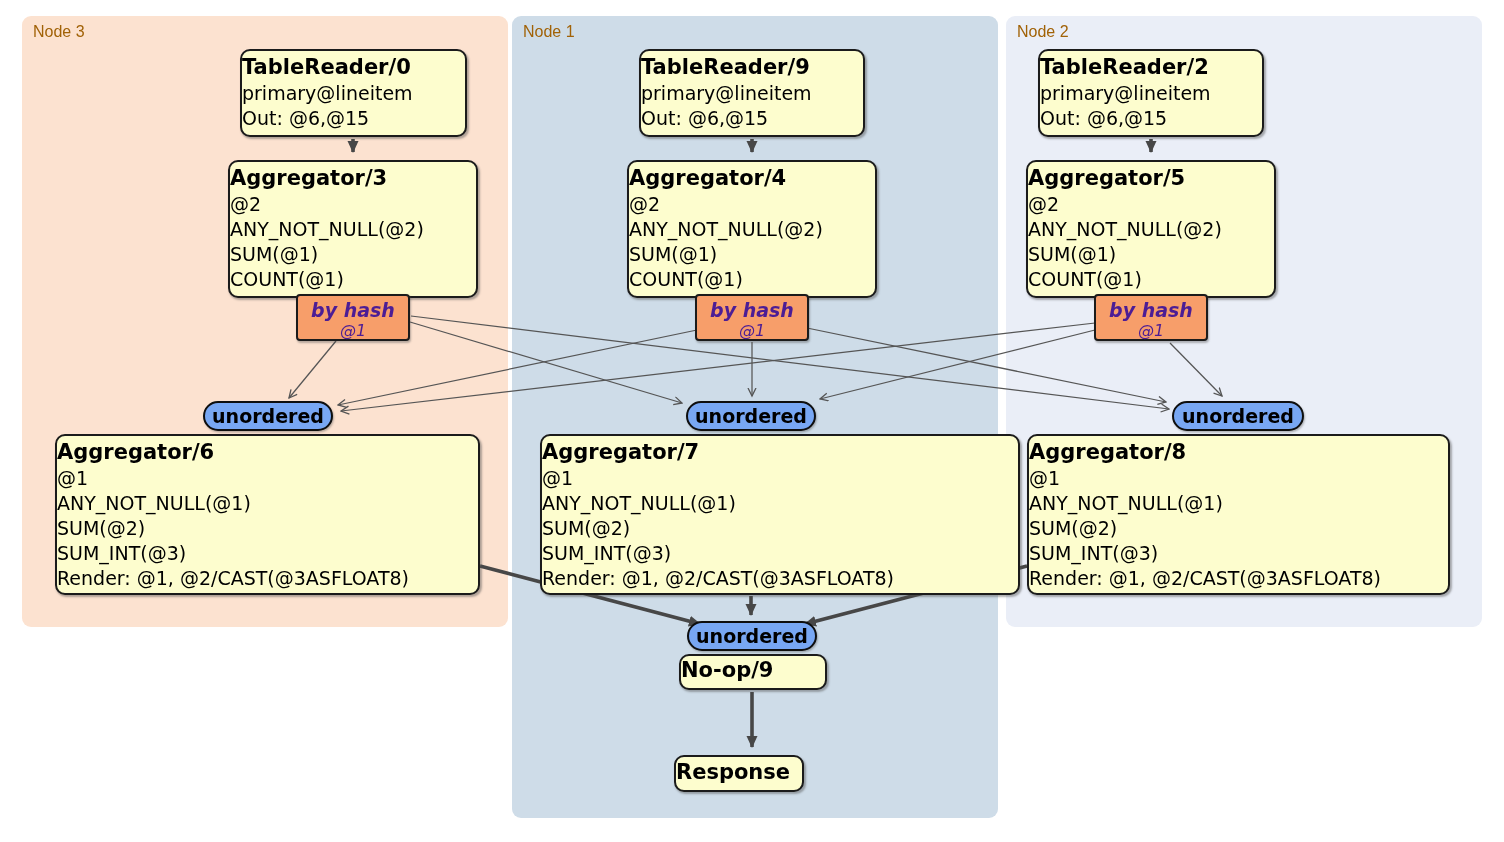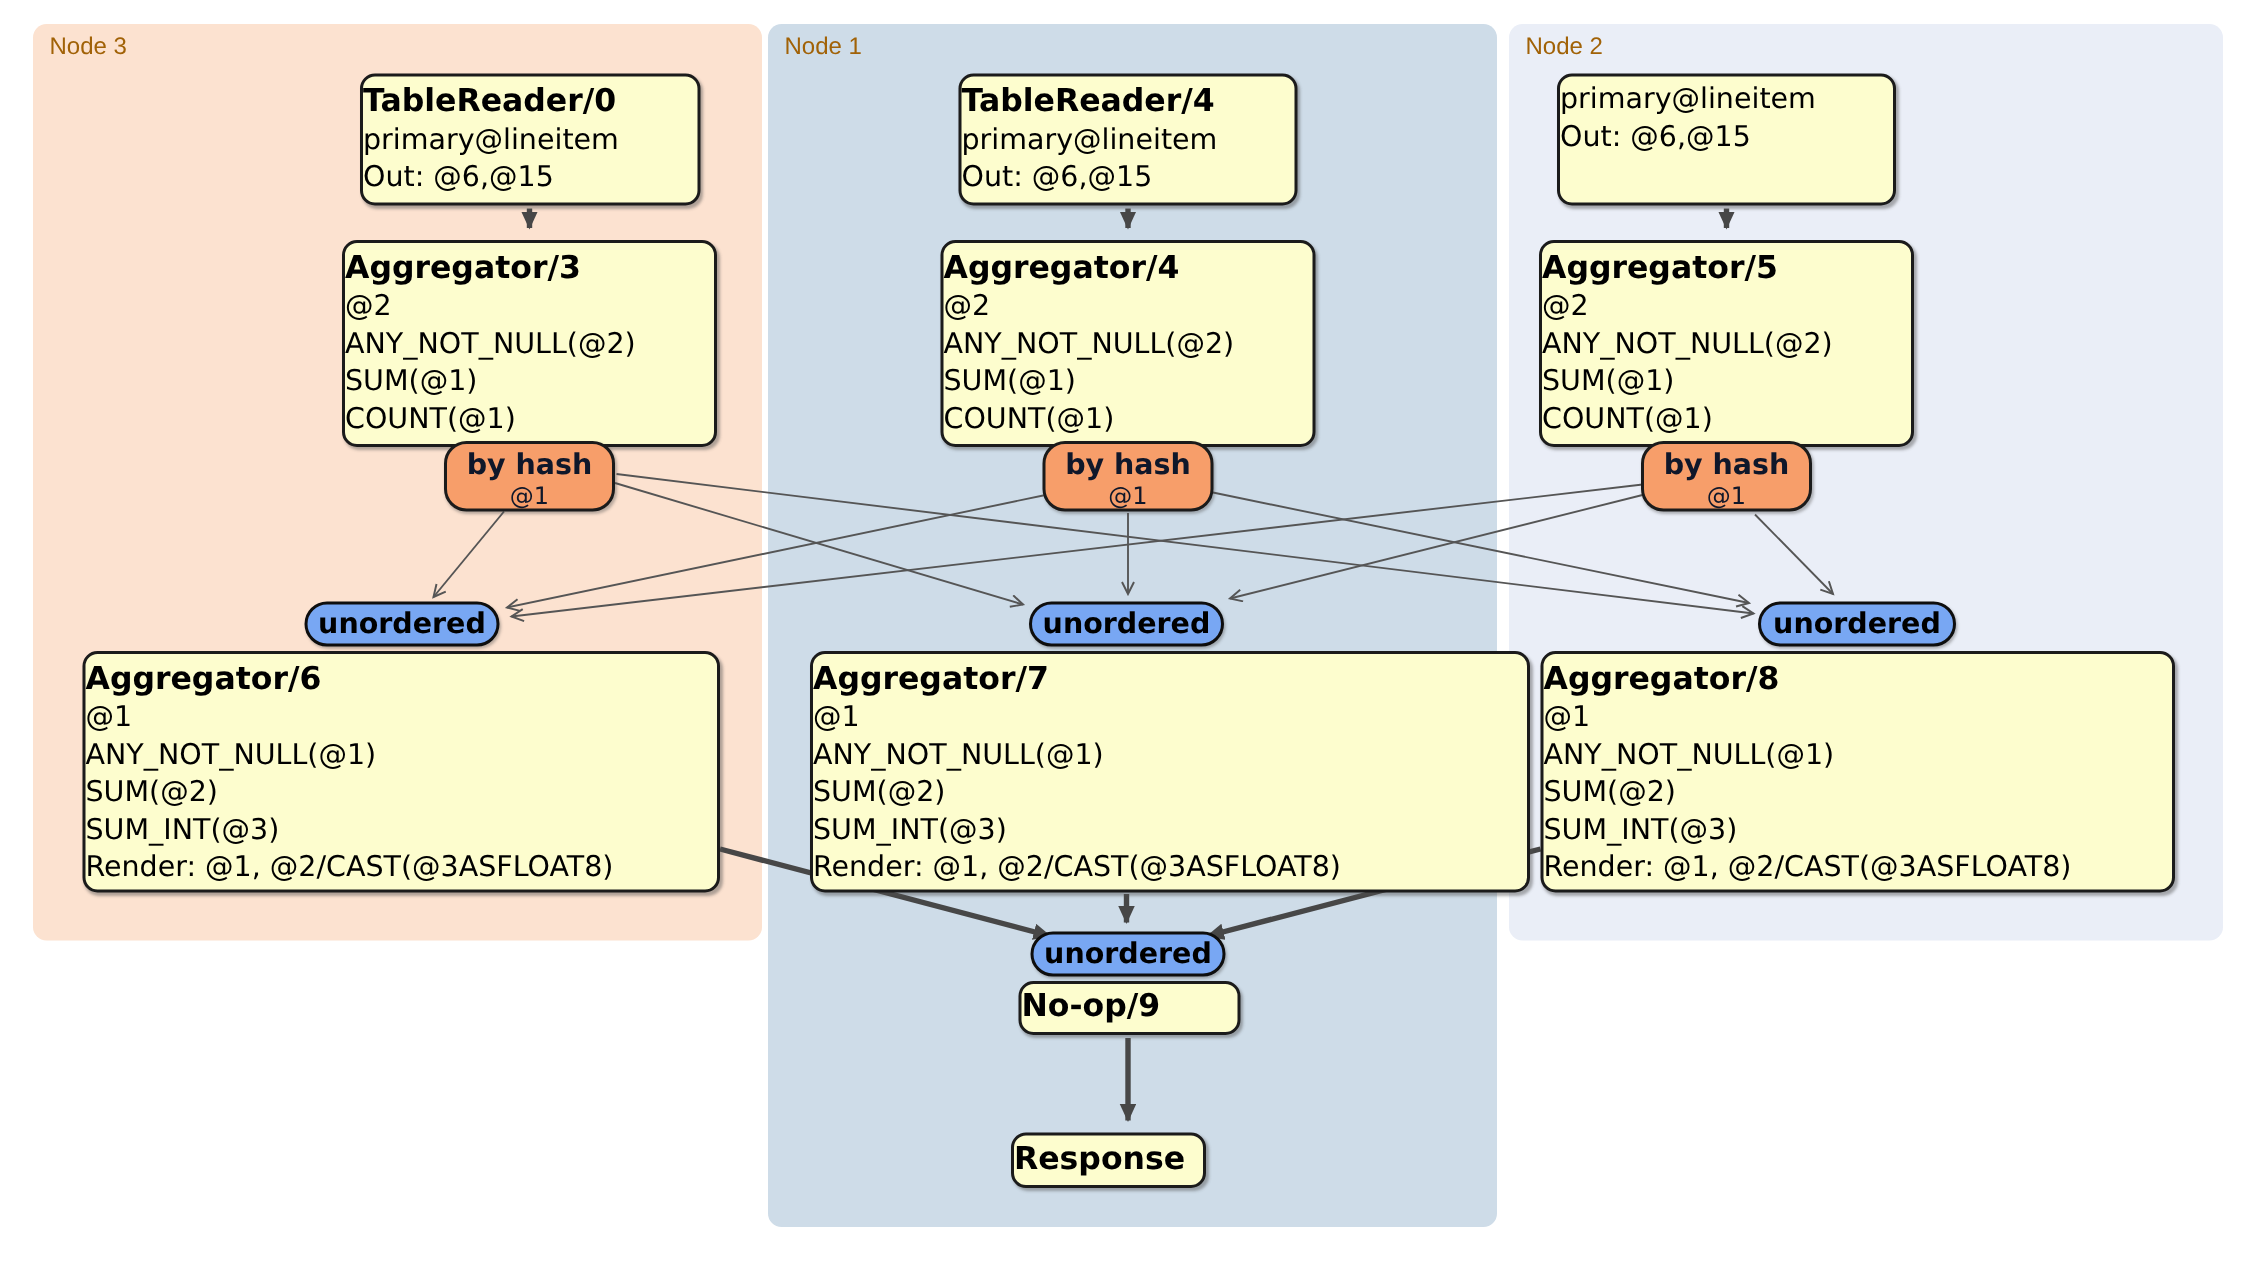--- a/index.html
+++ b/index.html
@@ -16,22 +16,22 @@
   svg.edges { position:absolute; left:0; top:0; z-index:2; }
 
   .pbox { position:absolute; box-sizing:border-box; background:#fdfdce;
           border:2px solid #1b1b1b; border-radius:10px; text-align:left;
           color:#000; padding-top:3px; z-index:3;
           box-shadow:1.5px 2px 2px rgba(80,80,80,0.45); }
   .pbox .title { font-weight:bold; font-size:21px; line-height:27px; white-space:nowrap; }
   .pbox .line  { font-size:19px; line-height:25px; white-space:nowrap; }
 
   .router { position:absolute; box-sizing:border-box; background:#f79e6a;
-            border:2px solid #1b1b1b; border-radius:15px; text-align:center;
-            color:#0f172a; z-index:4; box-shadow:1px 1.5px 2px rgba(80,80,80,0.4); }
+            border:2px solid #1b1b1b; border-radius:4px; text-align:center;
+            color:#4c1d95; z-index:4; box-shadow:1px 1.5px 2px rgba(80,80,80,0.4);font-style:italic; }
   .router .rt { font-weight:bold; font-size:19px; line-height:24px; padding-top:2px; }
   .router .rd { font-size:16px; line-height:17px; }
 
   .sync { position:absolute; box-sizing:border-box; background:#78a7f3;
           border:2px solid #0e0e0e; border-radius:16px; text-align:center;
           color:#000; font-weight:bold; font-size:19px; line-height:26px; z-index:4;
           box-shadow:1px 1.5px 2px rgba(80,80,80,0.4); }
 </style>
 </head>
 <body>
@@ -80,25 +80,26 @@
       <line x1="1170" y1="343" x2="1222" y2="396" marker-end="url(#athin)"></line>
     </g>
   </svg>
 
   <div class="pbox" style="left:240px;top:49px;width:227px;height:88px">
     <div class="title">TableReader/0</div>
     <div class="line">primary@lineitem</div>
     <div class="line">Out: @6,@15</div>
   </div>
   <div class="pbox" style="left:639px;top:49px;width:226px;height:88px">
-    <div class="title">TableReader/4</div>
+    <div class="title">TableReader/9</div>
     <div class="line">primary@lineitem</div>
     <div class="line">Out: @6,@15</div>
   </div>
   <div class="pbox" style="left:1038px;top:49px;width:226px;height:88px">
+    <div class="title">TableReader/2</div>
     <div class="line">primary@lineitem</div>
     <div class="line">Out: @6,@15</div>
   </div>
 
   <div class="pbox" style="left:228px;top:160px;width:250px;height:138px">
     <div class="title">Aggregator/3</div>
     <div class="line">@2</div>
     <div class="line">ANY_NOT_NULL(@2)</div>
     <div class="line">SUM(@1)</div>
     <div class="line">COUNT(@1)</div>

